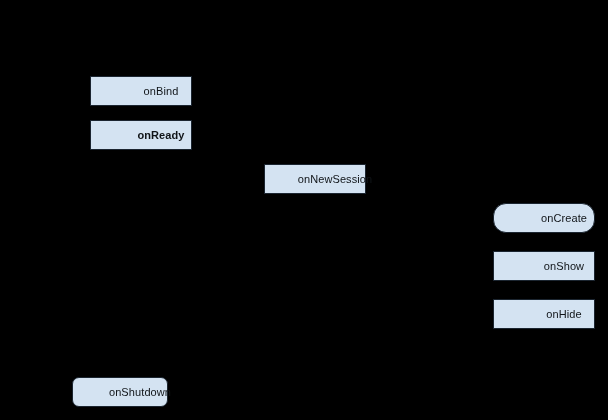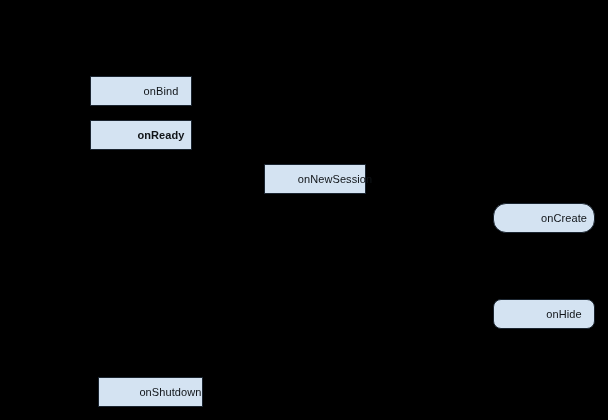--- a/index.html
+++ b/index.html
@@ -44,19 +44,22 @@
     </div>
     <div class="node" style="left: 90px; top: 120px; width: 102px; height: 30px; background: rgb(212, 227, 242); border-color: rgb(27, 37, 48); color: rgb(16, 20, 24); font-weight: bold;">
       <span class="node-label">onReady</span>
     </div>
     <div class="node" style="left: 264px; top: 164px; width: 102px; height: 30px; background: rgb(212, 227, 242); border-color: rgb(27, 37, 48); color: rgb(16, 20, 24);">
       <span class="node-label">onNewSession</span>
     </div>
     <div class="node" style="left: 493px; top: 203px; width: 102px; height: 30px; background: rgb(212, 227, 242); border-color: rgb(27, 37, 48); color: rgb(16, 20, 24); border-radius: 13px;">
       <span class="node-label">onCreate</span>
     </div>
-    <div class="node" style="left: 493px; top: 299px; width: 102px; height: 30px; background: rgb(212, 227, 242); border-color: rgb(27, 37, 48); color: rgb(16, 20, 24); border-radius: 8px;">
+    <div class="node" style="left: 493px; top: 251px; width: 102px; height: 30px; background: rgb(212, 227, 242); border-color: rgb(27, 37, 48); color: rgb(16, 20, 24);">
+      <span class="node-label">onShow</span>
+    </div>
+    <div class="node" style="left: 493px; top: 299px; width: 102px; height: 30px; background: rgb(212, 227, 242); border-color: rgb(27, 37, 48); color: rgb(16, 20, 24);">
       <span class="node-label">onHide</span>
     </div>
-    <div class="node" style="left: 98px; top: 377px; width: 105px; height: 30px; background: rgb(212, 227, 242); border-color: rgb(27, 37, 48); color: rgb(16, 20, 24);">
+    <div class="node" style="left: 72px; top: 377px; width: 96px; height: 30px; background: rgb(212, 227, 242); border-color: rgb(27, 37, 48); color: rgb(16, 20, 24); border-radius: 7px;">
       <span class="node-label">onShutdown</span>
     </div>
   </div>
 
 </body></html>

